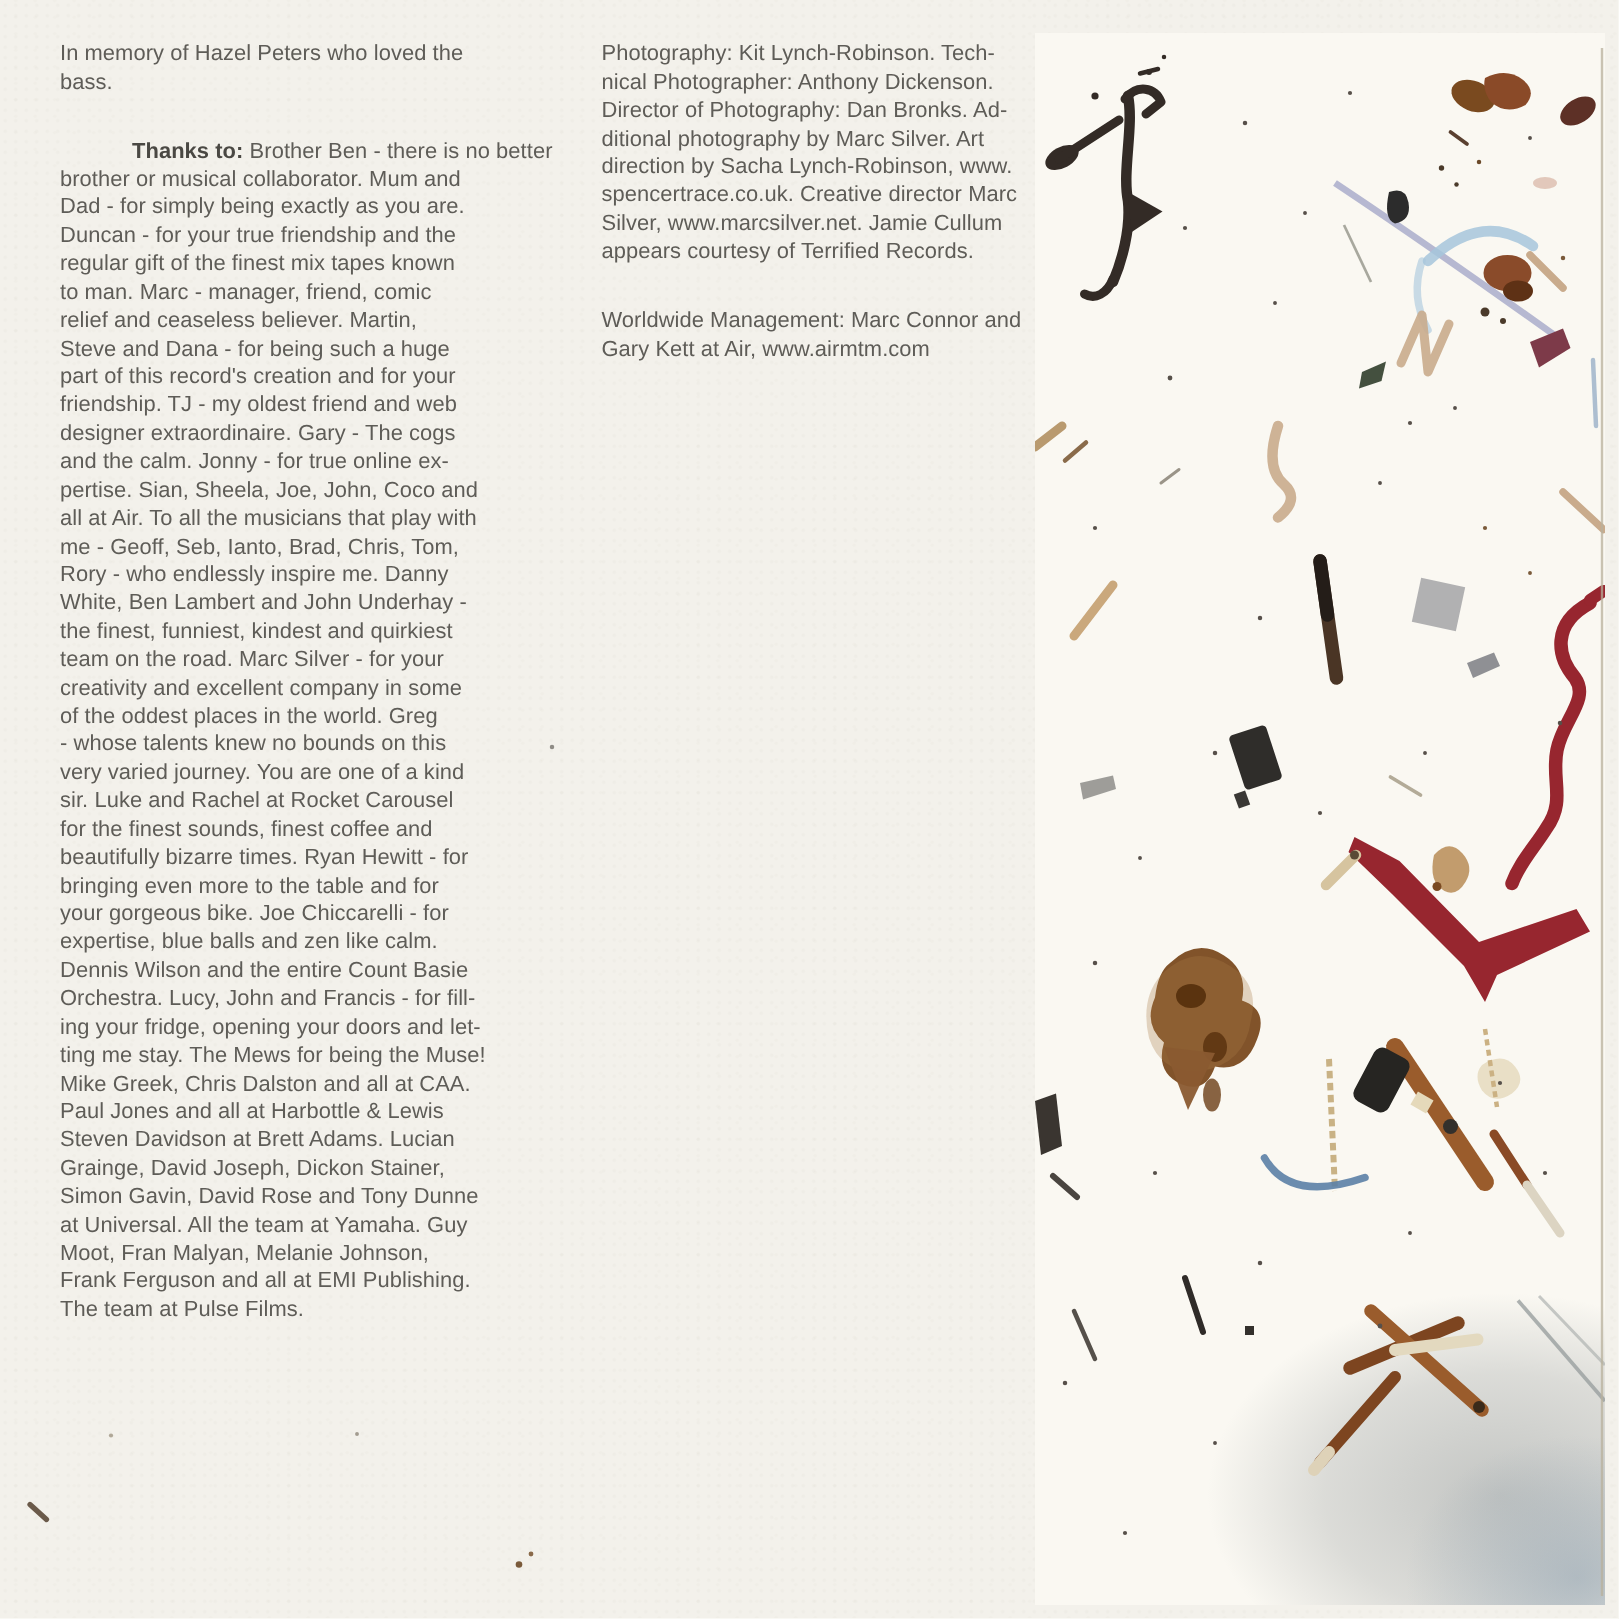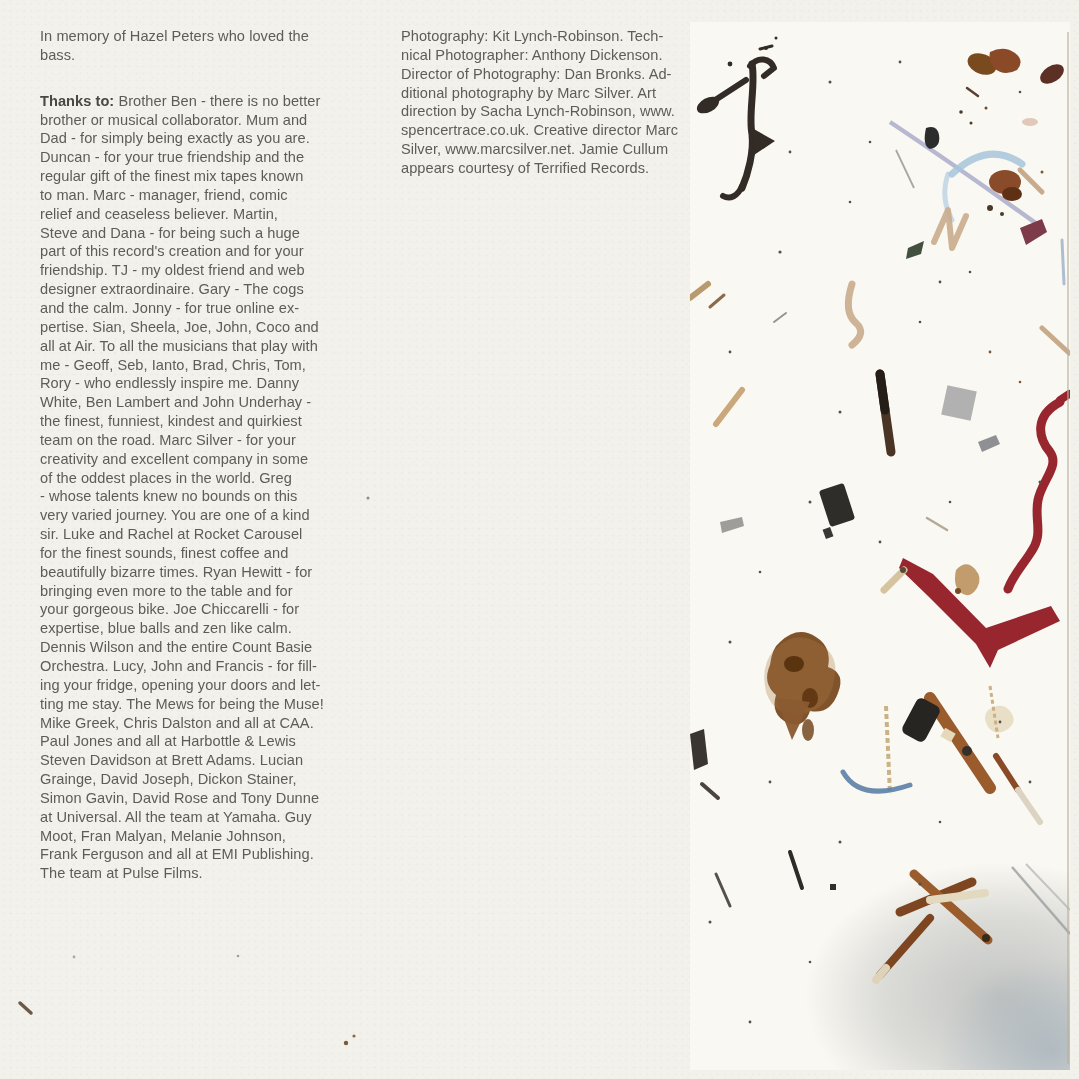--- a/index.html
+++ b/index.html
@@ -28,21 +28,21 @@
   }
   .col{position:absolute;top:27px;}
   .col-left{left:40px;width:334px;}
   .col-right{left:401px;width:302px;}
   .para{
     margin:0;white-space:pre-line;
     font-size:14.6px;line-height:18.85px;letter-spacing:0.05px;
     color:var(--text-color);
   }
   .para + .para{margin-top:27px;}
-  .para strong{font-weight:700;color:var(--text-bold-color);}
+  .para strong{font-weight:700;color:var(--text-bold-color);margin-left:48px;}
   .collage{position:absolute;left:690px;top:22px;width:380px;height:1048px;}
   .page-specks{position:absolute;left:0;top:0;width:1079px;height:1079px;pointer-events:none;}
   
   .f-ink{fill:var(--ink-dark);} .s-ink{stroke:var(--ink-dark);}
   .f-red{fill:var(--ribbon-red);} .s-red{stroke:var(--ribbon-red);}
   .s-lav{stroke:var(--line-lavender);} .s-sky{stroke:var(--sky-blue);}
   .s-tan{stroke:var(--tan);} .f-cream{fill:var(--cream);}
   .f-gray{fill:var(--gray-scrap);} .f-maroon{fill:var(--maroon);}
   .s-wood{stroke:var(--wood-brown);} .s-wood-d{stroke:var(--wood-brown-dark);}
   .f-smudge{fill:var(--smudge-brown);} .s-blue{stroke:var(--blue-stroke);}
@@ -101,20 +101,22 @@
 
   <div class="col col-right">
     <p class="para">Photography: Kit Lynch-Robinson. Tech-
 nical Photographer: Anthony Dickenson.
 Director of Photography: Dan Bronks. Ad-
 ditional photography by Marc Silver. Art
 direction by Sacha Lynch-Robinson, www.
 spencertrace.co.uk. Creative director Marc
 Silver, www.marcsilver.net. Jamie Cullum
 appears courtesy of Terrified Records.</p>
+    <p class="para">Worldwide Management: Marc Connor and
+Gary Kett at Air, www.airmtm.com</p>
   </div>
 
   <svg class="page-specks" viewBox="0 0 1079 1079">
     <line x1="20" y1="1003" x2="31" y2="1013" stroke="#6b5a4a" stroke-width="3.5" stroke-linecap="round"></line>
     <circle cx="346" cy="1043" r="2.2" fill="#7a5a3a"></circle>
     <circle cx="354" cy="1036" r="1.6" fill="#8a6a4a"></circle>
     <circle cx="368" cy="498" r="1.5" fill="#8f8c86"></circle>
     <circle cx="238" cy="956" r="1.3" fill="#a39c90"></circle>
     <circle cx="74" cy="957" r="1.4" fill="#b0a898"></circle>
   </svg>

